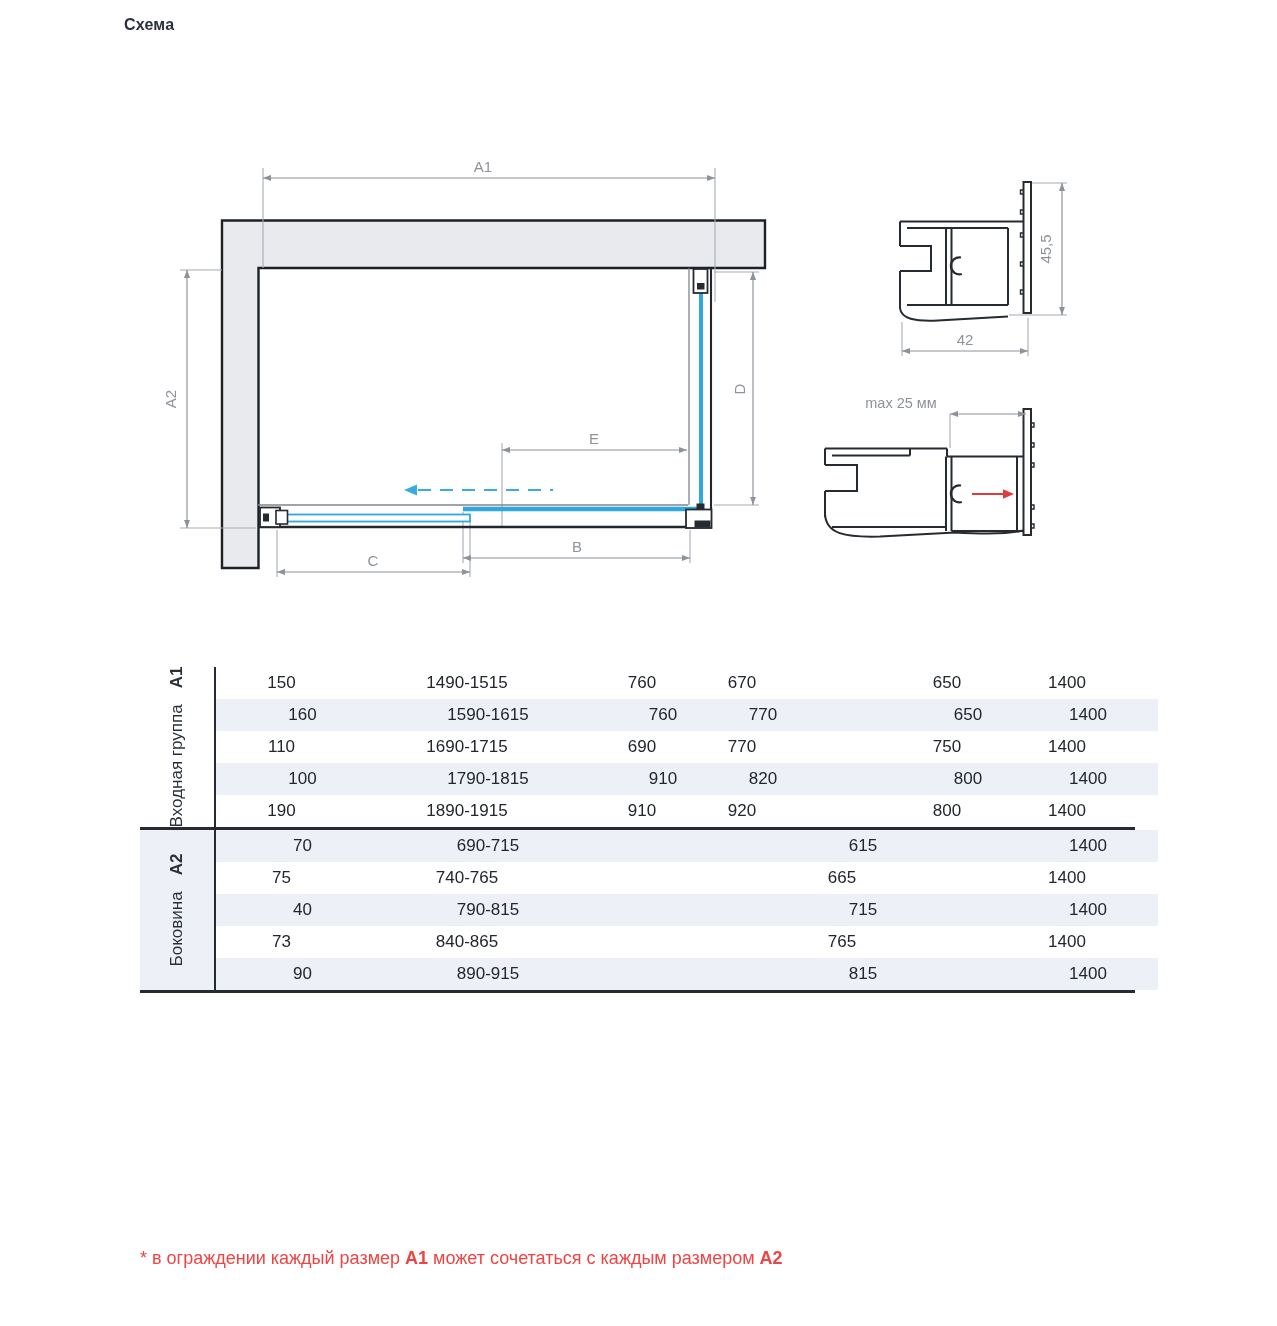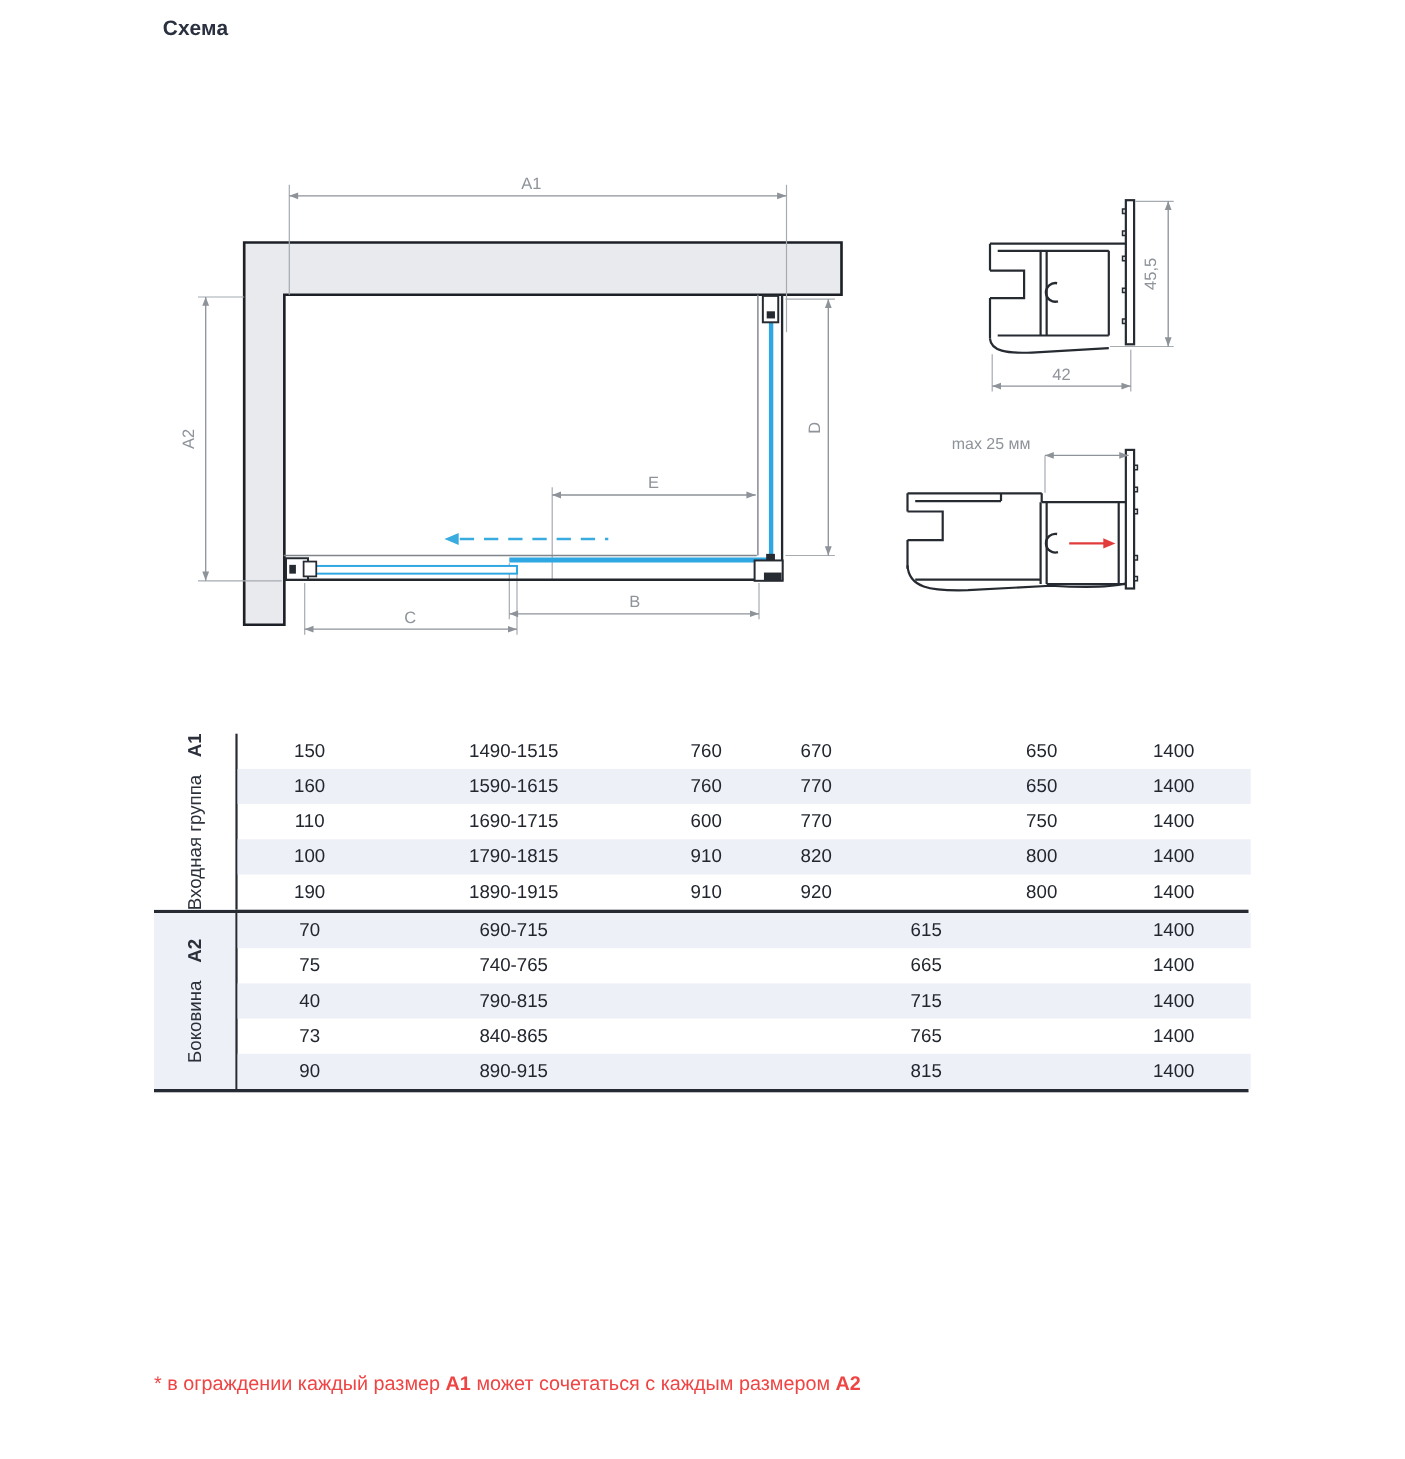--- a/index.html
+++ b/index.html
@@ -1,18 +1,18 @@
 <!DOCTYPE html>
 <html><head>
 <meta charset="utf-8">
 <style>
   html,body{margin:0;padding:0;background:#ffffff;}
   body{width:1277px;height:1326px;position:relative;font-family:"Liberation Sans",sans-serif;color:#232833;}
   .abs{position:absolute;}
-  #title{left:148px;top:16px;font-size:19px;font-weight:700;color:#2a3040;letter-spacing:.2px;}
+  #title{left:124px;top:16px;font-size:16px;font-weight:700;color:#2a3040;letter-spacing:.2px;}
   #diagram-svg{left:0;top:0;}
 
   
   #spec-table{left:140px;top:667px;width:995px;font-size:17px;color:#22262e;}
   .thead{display:flex;background:#ebedf5;height:70px;align-items:center;border-bottom:3px solid #262b33;}
   .th{text-align:center;line-height:1.25;}
   .c-label{width:74px;flex:none;}
   .c0{width:131px;flex:none;}
   .c1{width:240px;flex:none;}
   .c2{width:110px;flex:none;}
@@ -23,21 +23,21 @@
   .tgroup{display:flex;}
   .tgroup.g1{border-bottom:3px solid #262b33;}
   .tgroup.g2{border-bottom:3px solid #262b33;}
   .glabel{width:74px;flex:none;border-right:2px solid #262b33;display:flex;align-items:center;justify-content:center;}
   .g1 .glabel{background:#ffffff;}
   .g2 .glabel{background:#eef0f7;}
   .glabel-text{transform:rotate(-90deg);white-space:nowrap;font-size:17px;color:#2a2f3a;}
   .glabel-text b{margin-left:16px;font-weight:700;}
   .grows{flex:1;}
   .trow{display:flex;height:32px;align-items:center;}
-  .trow.shaded{background:#eef0f7;}
+  .trow.shaded{background:#eef0f7;padding-left:21px;}
   .cell{text-align:center;}
 
   #footnote{left:140px;top:1248px;font-size:18px;color:#ef4444;}
   #footnote b{font-weight:700;}
 
   svg text{font-family:"Liberation Sans",sans-serif;}
 </style>
 </head>
 <body>
 
@@ -188,21 +188,21 @@
           <div class="cell c1">1590-1615</div>
           <div class="cell c2">760</div>
           <div class="cell c3">770</div>
           <div class="cell c4"></div>
           <div class="cell c5">650</div>
           <div class="cell c6">1400</div>
         </div>
         <div class="trow">
           <div class="cell c0">110</div>
           <div class="cell c1">1690-1715</div>
-          <div class="cell c2">600</div>
+          <div class="cell c2">690</div>
           <div class="cell c3">770</div>
           <div class="cell c4"></div>
           <div class="cell c5">750</div>
           <div class="cell c6">1400</div>
         </div>
         <div class="trow shaded">
           <div class="cell c0">100</div>
           <div class="cell c1">1790-1815</div>
           <div class="cell c2">910</div>
           <div class="cell c3">820</div>

